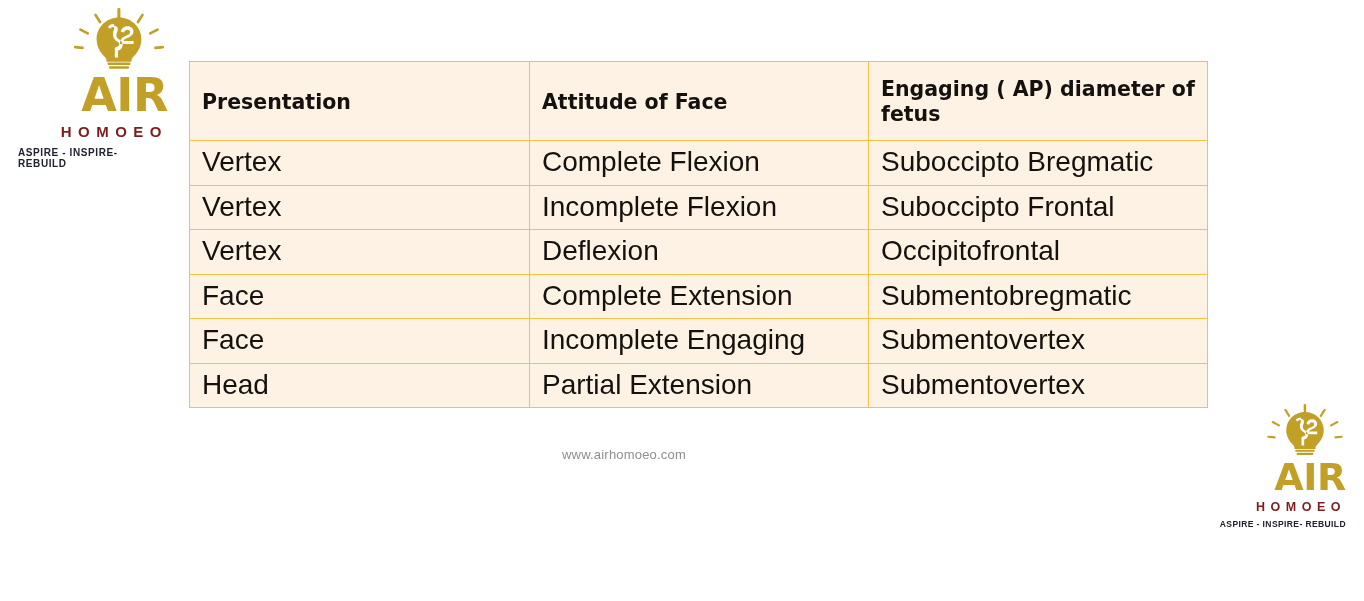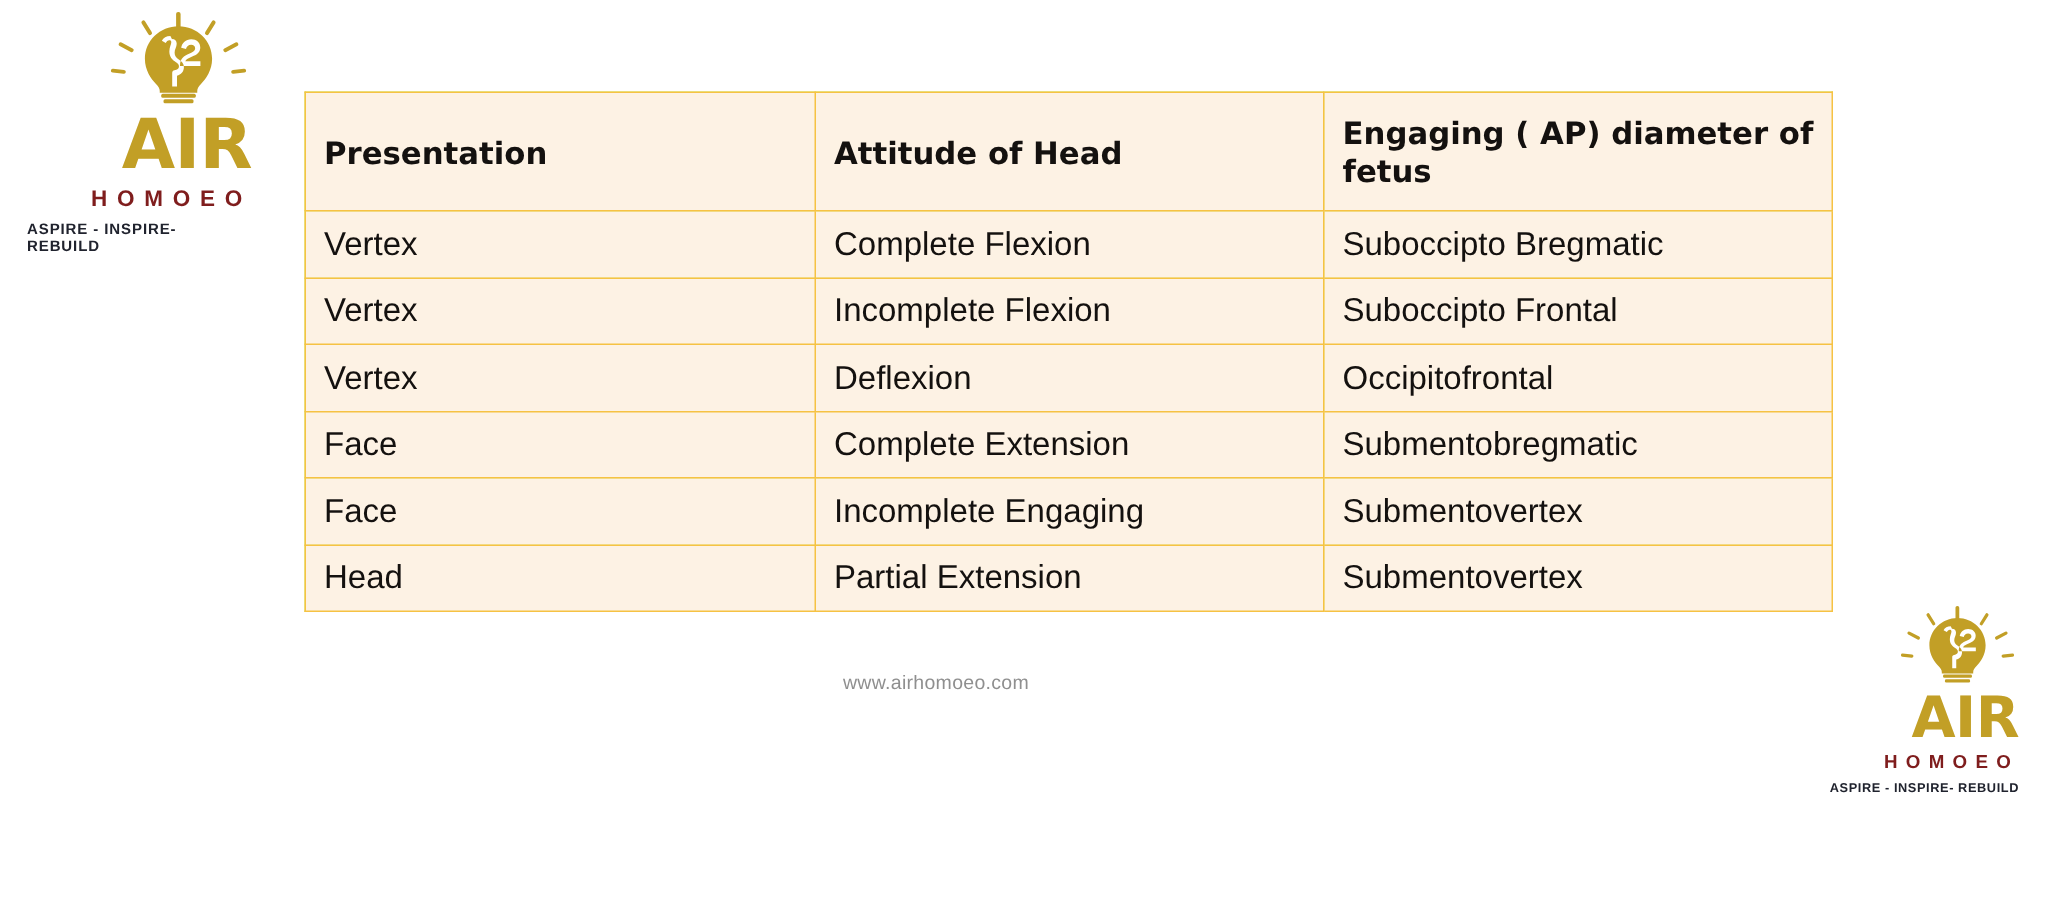--- a/index.html
+++ b/index.html
@@ -54,26 +54,26 @@
 
   
   #logo-bottom-right { left: 1218px; top: 404px; width: 128px; }
   #logo-bottom-right .logo-air { font-size: 38px; margin-top: -2px; }
   #logo-bottom-right .logo-homoeo { font-size: 12.5px; letter-spacing: 5.5px; margin-top: 4px; padding-left: 5px; }
   #logo-bottom-right .logo-tagline { font-size: 8.5px; letter-spacing: 0.4px; margin-top: 5px; }
 
   
   #presentation-table {
     position: absolute;
-    left: 203px;
+    left: 189px;
     top: 61px;
     width: 1018px;
     border-collapse: collapse;
     table-layout: fixed;
-    background: #bef264;
+    background: #14b8a6;
   }
   #presentation-table td,
   #presentation-table th {
     border: 1.6px solid #F6C243;
     background: #FDF2E4;
     text-align: left;
     vertical-align: middle;
     color: #14110f;
     padding: 0 12px;
   }
@@ -82,21 +82,21 @@
     font-weight: 700;
     font-size: 20.5px;
     height: 76px;
     line-height: 1.22;
     vertical-align: middle;
     padding-top: 2px;
   }
   #presentation-table td {
     font-family: "Liberation Sans", sans-serif;
     font-weight: 400;
-    font-size: 22px;
+    font-size: 28px;
     height: 43.5px;
     line-height: 1.1;
   }
   .col-presentation { width: 340px; }
   .col-attitude     { width: 339px; }
   .col-diameter     { width: 339px; }
 
   
   #watermark {
     position: absolute;
@@ -142,21 +142,21 @@
 
 <table id="presentation-table">
   <colgroup>
     <col class="col-presentation">
     <col class="col-attitude">
     <col class="col-diameter">
   </colgroup>
   <thead>
     <tr>
       <th>Presentation</th>
-      <th>Attitude of Head</th>
+      <th>Attitude of Face</th>
       <th>Engaging ( AP) diameter of fetus</th>
     </tr>
   </thead>
   <tbody>
     <tr>
       <td>Vertex</td>
       <td>Complete Flexion</td>
       <td>Suboccipto Bregmatic</td>
     </tr>
     <tr>

